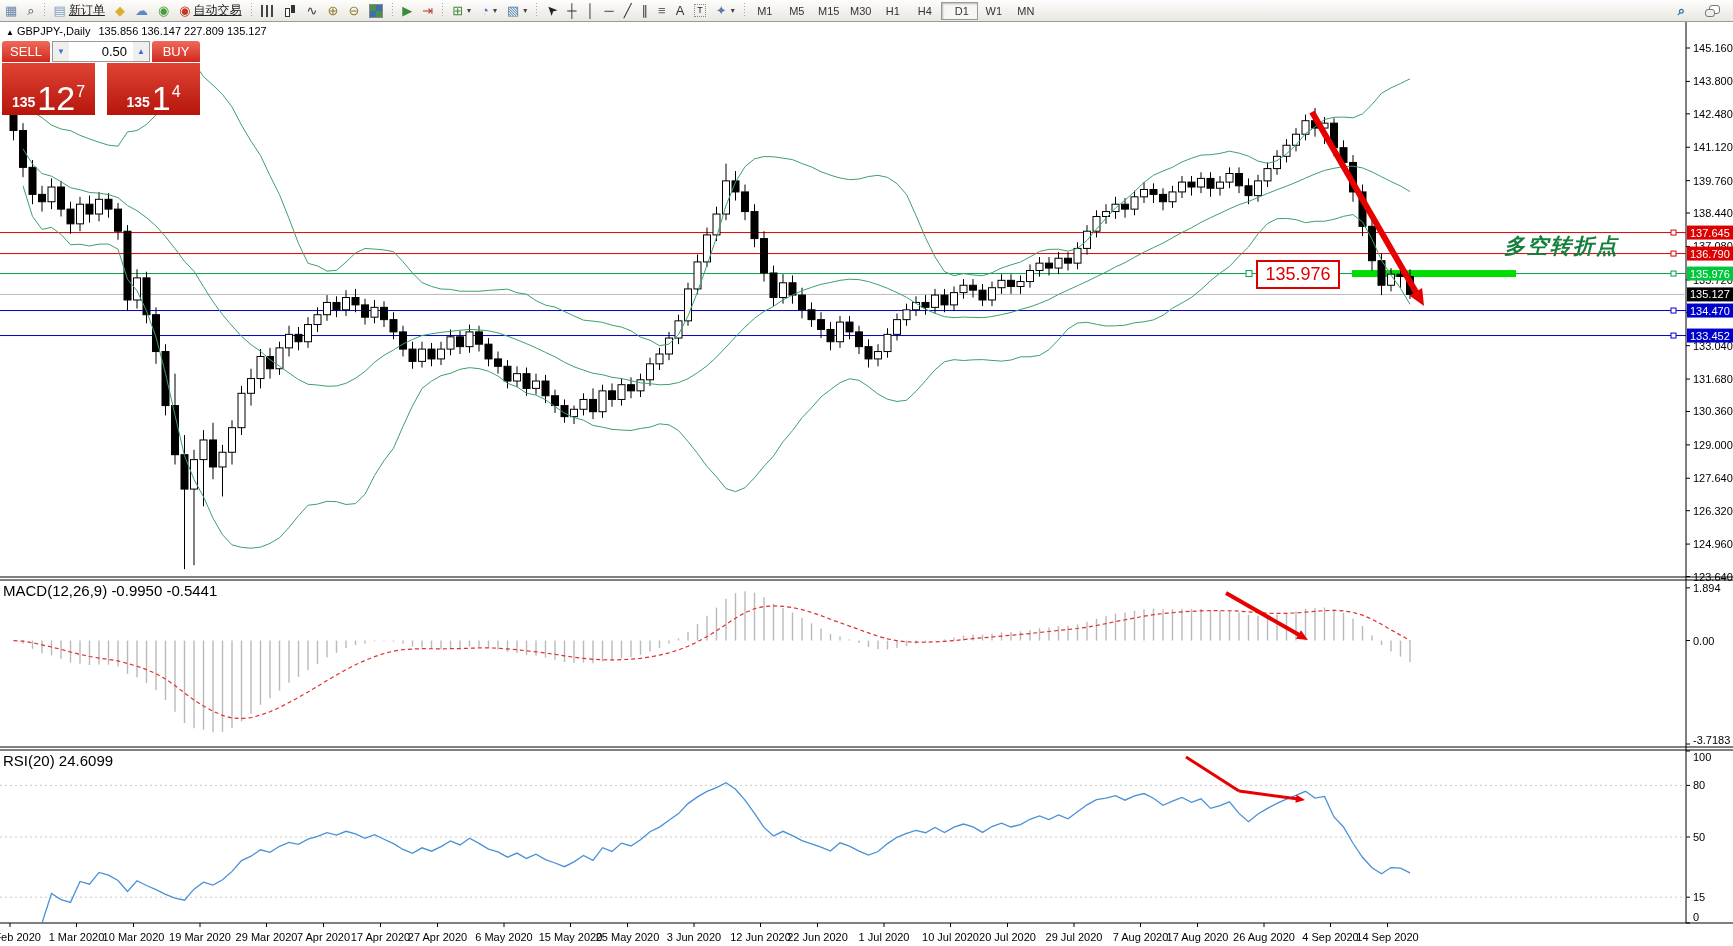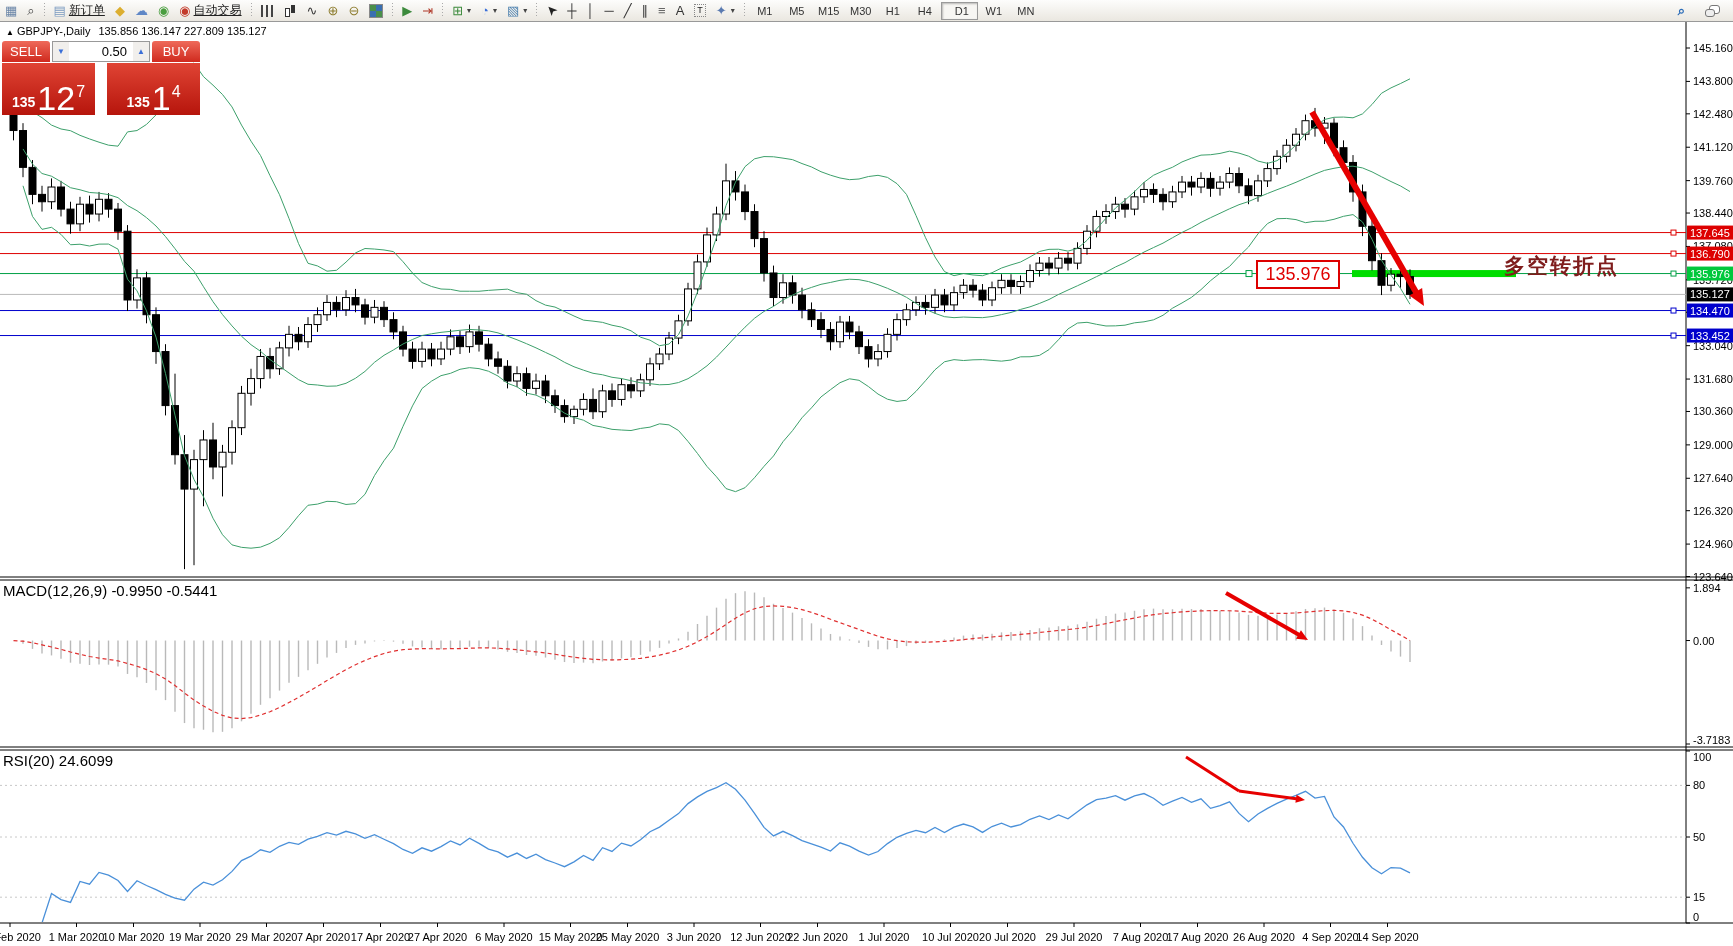--- a/index.html
+++ b/index.html
@@ -833,14 +833,14 @@
   </div>
 
   <div class="pane-label" style="left:3px;top:582px;">
     <span>MACD(12,26,9)</span>&nbsp;<span>-0.9950 -0.5441</span>
   </div>
   <div class="pane-label" style="left:3px;top:752px;">
     <span>RSI(20)</span>&nbsp;<span>24.6099</span>
   </div>
 
   <div class="price-box" id="priceBox" style="left: 1256px; top: 260px; width: 80px; height: 25px;">135.976</div>
-  <div class="cn-note" id="cnNote" style="left: 1504px; top: 252px; color: #7f1d1d;">多空转折点</div>
+  <div class="cn-note" id="cnNote" style="left: 1504px; top: 232px; color: #15803d; font-style: italic;">多空转折点</div>
 </div>
 
 </body></html>

